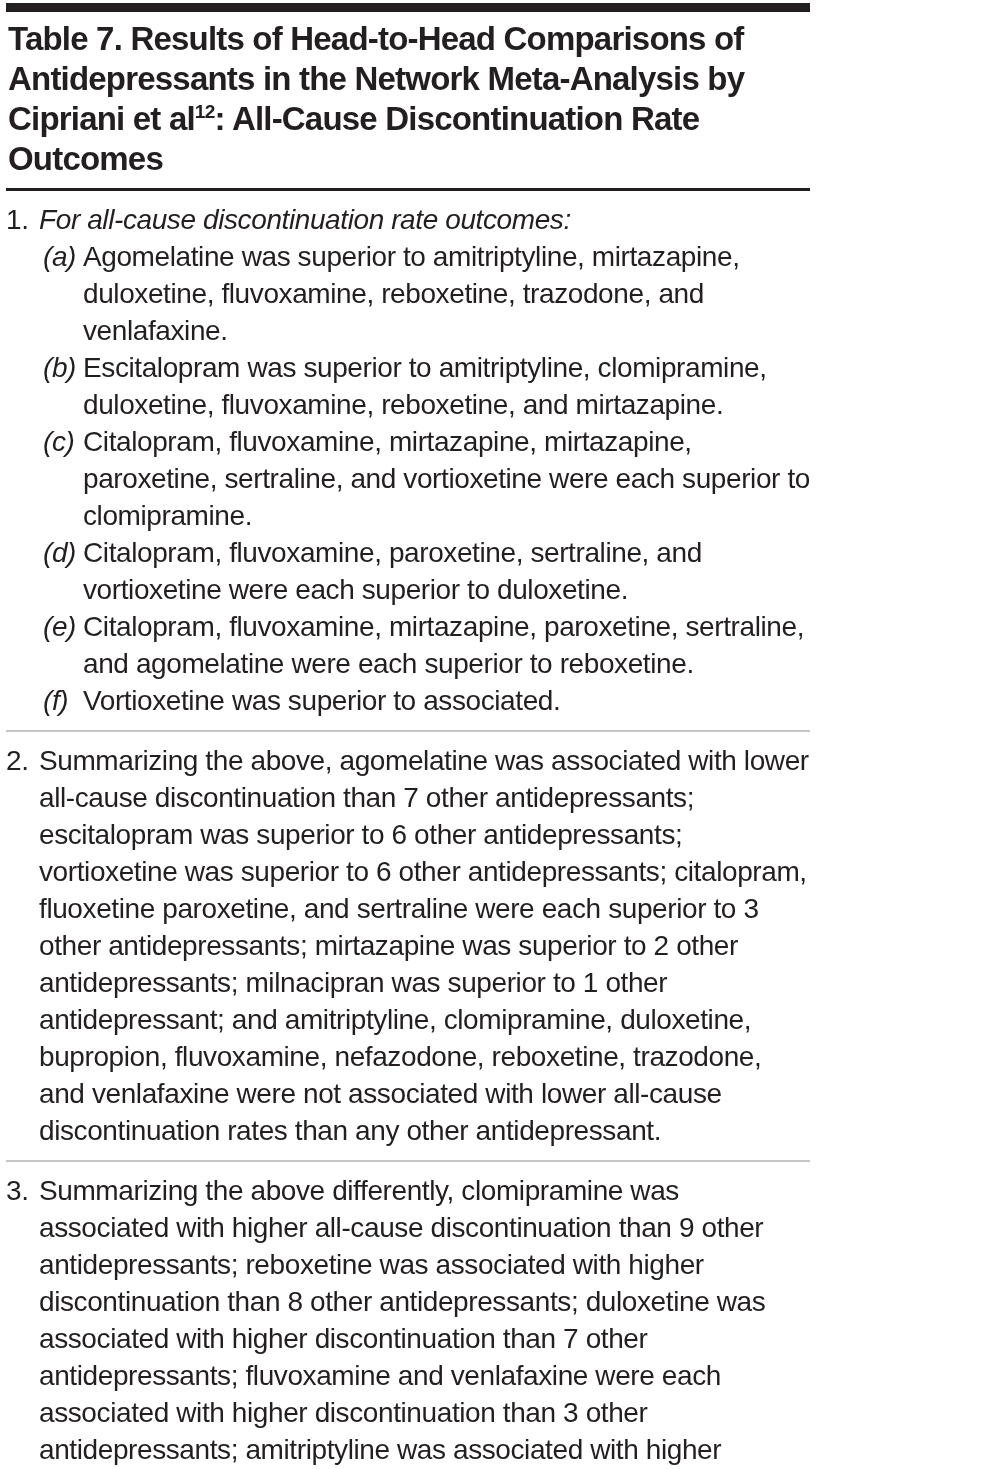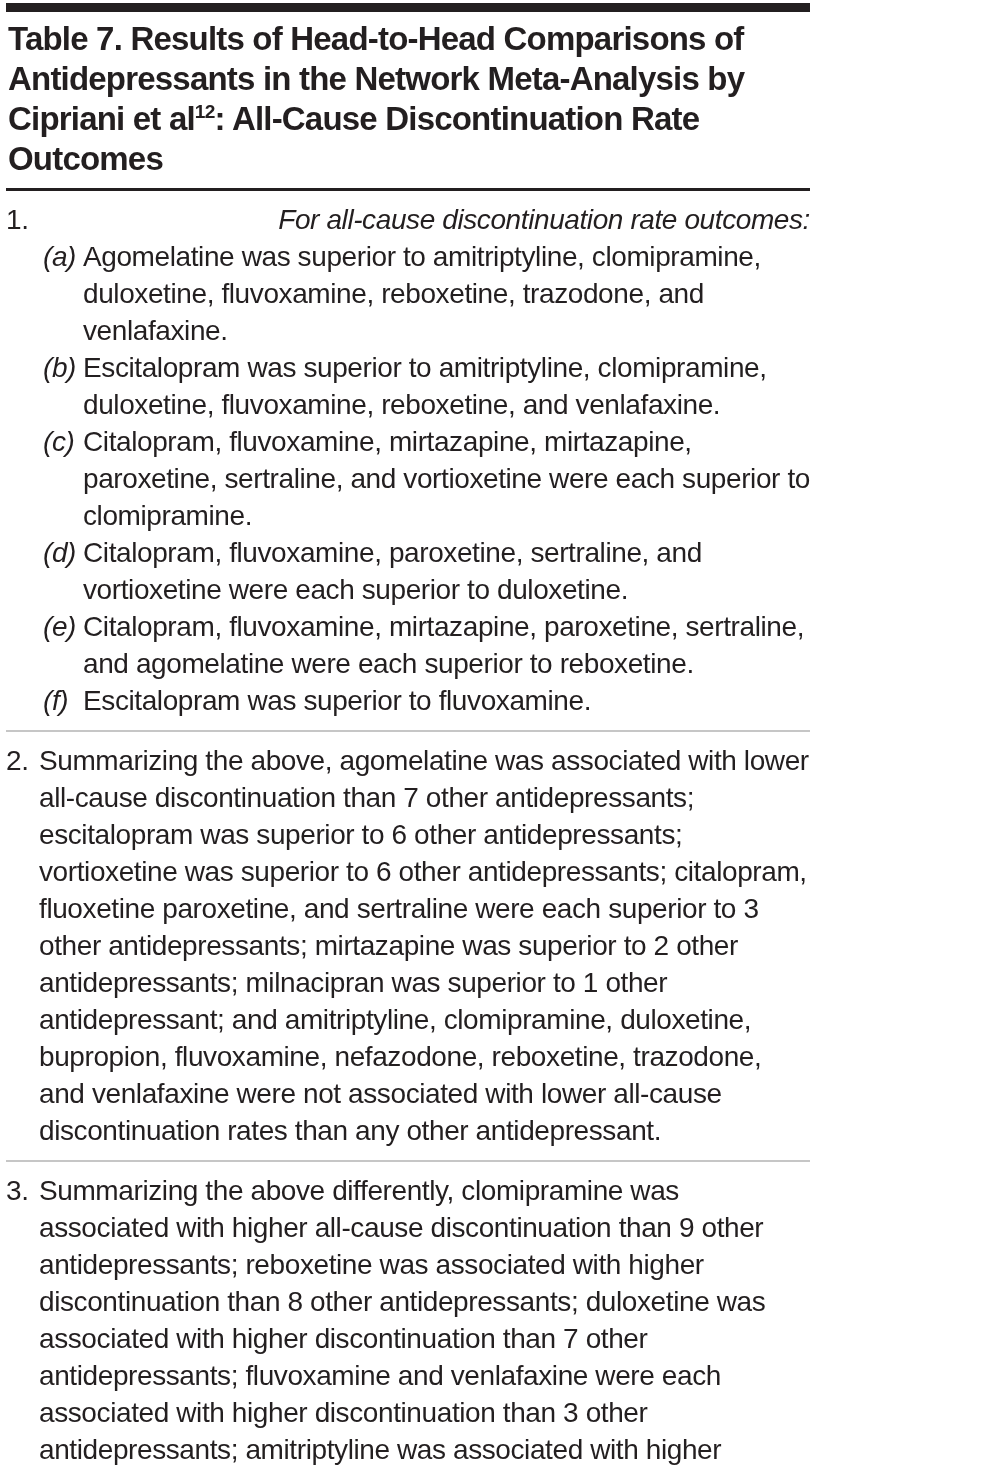--- a/index.html
+++ b/index.html
@@ -38,21 +38,21 @@
     display: flex;
     padding: 10px 0 11px 0;
     font-size: 28px;
     line-height: 37px;
     letter-spacing: -0.4px;
   }
   .num {
     flex: 0 0 33px;
   }
   .content { flex: 1; }
-  .heading-italic { font-style: italic; text-align: right; }
+  .heading-italic { font-style: italic; }
   .subitem { display: flex; }
   .subitem .label {
     flex: 0 0 44px;
     box-sizing: border-box;
     padding-left: 4px;
     font-style: italic;
   }
   .subitem .text { flex: 1; }
   .divider {
     height: 2px;
@@ -73,41 +73,41 @@
   <h1 class="title"><span>Table 7. Results of Head-to-Head Comparisons of Antidepressants in the Network Meta-Analysis by Cipriani et al</span><sup>12</sup><span>: All-Cause Discontinuation Rate Outcomes</span></h1>
 
   <div class="title-rule"></div>
 
   <div class="section">
     <div class="num">1.</div>
     <div class="content">
       <div class="heading-italic">For all-cause discontinuation rate outcomes:</div>
       <div class="subitem">
         <div class="label">(a)</div>
-        <div class="text">Agomelatine was superior to amitriptyline, clomipramine, duloxetine, fluvoxamine, reboxetine, trazodone, and venlafaxine.</div>
+        <div class="text">Agomelatine was superior to amitriptyline, mirtazapine, duloxetine, fluvoxamine, reboxetine, trazodone, and venlafaxine.</div>
       </div>
       <div class="subitem">
         <div class="label">(b)</div>
-        <div class="text">Escitalopram was superior to amitriptyline, clomipramine, duloxetine, fluvoxamine, reboxetine, and venlafaxine.</div>
+        <div class="text">Escitalopram was superior to amitriptyline, clomipramine, duloxetine, fluvoxamine, reboxetine, and mirtazapine.</div>
       </div>
       <div class="subitem">
         <div class="label">(c)</div>
         <div class="text">Citalopram, fluvoxamine, mirtazapine, mirtazapine, paroxetine, sertraline, and vortioxetine were each superior to clomipramine.</div>
       </div>
       <div class="subitem">
         <div class="label">(d)</div>
         <div class="text">Citalopram, fluvoxamine, paroxetine, sertraline, and vortioxetine were each superior to duloxetine.</div>
       </div>
       <div class="subitem">
         <div class="label">(e)</div>
         <div class="text">Citalopram, fluvoxamine, mirtazapine, paroxetine, sertraline, and agomelatine were each superior to reboxetine.</div>
       </div>
       <div class="subitem">
         <div class="label">(f)</div>
-        <div class="text">Escitalopram was superior to fluvoxamine.</div>
+        <div class="text">Vortioxetine was superior to associated.</div>
       </div>
     </div>
   </div>
 
   <div class="divider"></div>
 
   <div class="section">
     <div class="num">2.</div>
     <div class="content">Summarizing the above, agomelatine was associated with lower all-cause discontinuation than 7 other antidepressants; escitalopram was superior to 6 other antidepressants; vortioxetine was superior to 6 other antidepressants; citalopram, fluoxetine paroxetine, and sertraline were each superior to 3 other antidepressants; mirtazapine was superior to 2 other antidepressants; milnacipran was superior to 1 other antidepressant; and amitriptyline, clomipramine, duloxetine, bupropion, fluvoxamine, nefazodone, reboxetine, trazodone, and venlafaxine were not associated with lower all-cause discontinuation rates than any other antidepressant.</div>
   </div>

